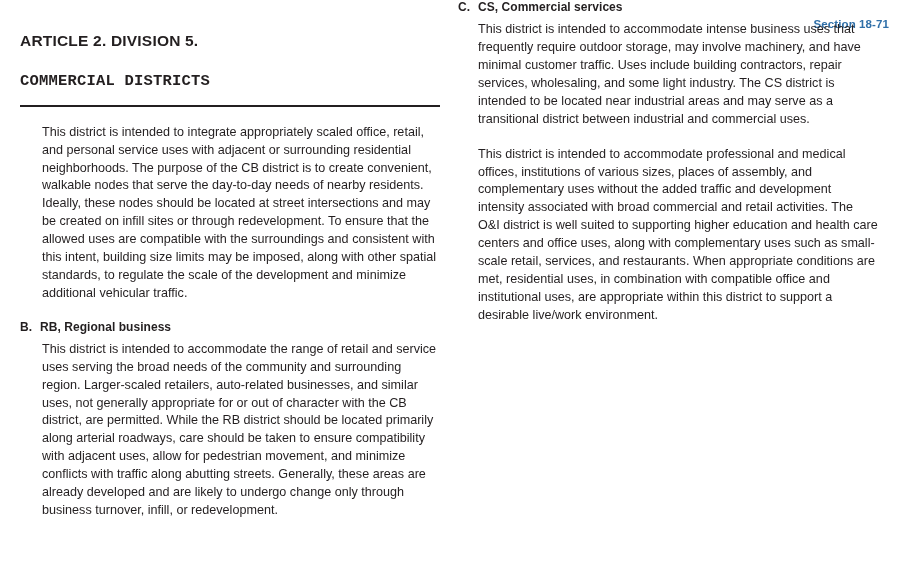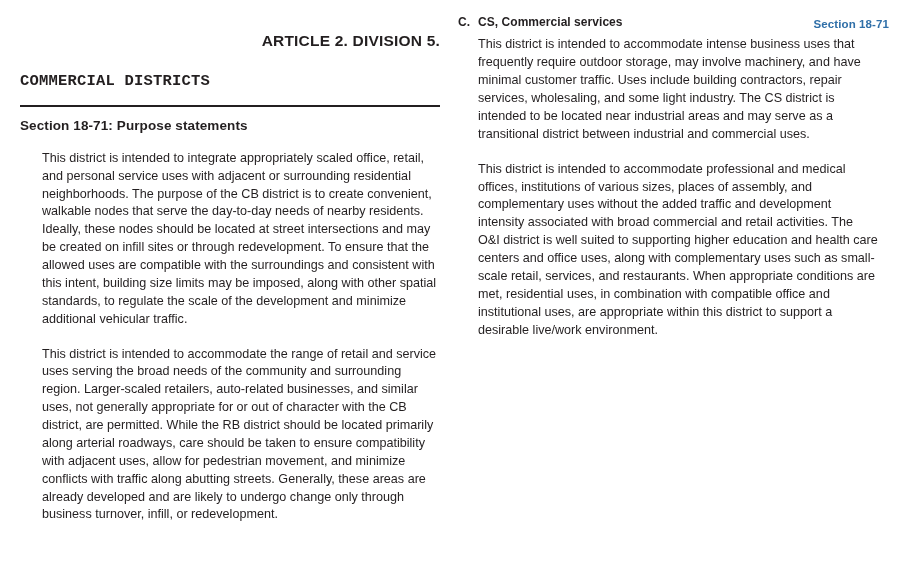--- a/index.html
+++ b/index.html
@@ -40,21 +40,20 @@
     font-weight: bold;
     color: #2f6fa8;
     letter-spacing: 0.1px;
   }
   .article-title {
     font-size: 15.5px;
     font-weight: bold;
     letter-spacing: 0.2px;
     margin: 31px 0 0 0;
     line-height: 1.25;
-    text-align: right;
   }
   .article-title2 {
     font-size: 15.5px;
     font-weight: bold;
     letter-spacing: 0.2px;
     margin: 22px 0 0 0;
     line-height: 1.25;
     font-family: Liberation Mono, monospace;
   }
   .rule {
@@ -83,48 +82,48 @@
     display: inline-block;
     width: 20px;
   }
   .item-body {
     font-size: 12.6px;
     line-height: 1.42;
     margin: 7px 0 0 22px;
     text-align: left;
   }
   .col-right .item:first-child {
-    margin-top: 15px;
+    margin-top: 0;
   }
   .col-right .rt-first {
     margin-top: 34px;
   }
   .col-right .item-body {
     margin-left: 20px;
     width: 400px;
   }
 </style>
 </head>
 <body>
 
 <div class="page">
 
   <div class="running-head">Section 18-71</div>
 
   <div class="col col-left">
     <h1 class="article-title">ARTICLE 2. DIVISION 5.</h1>
     <h1 class="article-title2">COMMERCIAL DISTRICTS</h1>
     <hr class="rule">
-    <h2 class="section-title">Section 18-71: Purpose statements</h2>
 
     <div class="item">
       <p class="item-body">This district is intended to integrate appropriately scaled office, retail, and personal service uses with adjacent or surrounding residential neighborhoods. The purpose of the CB district is to create convenient, walkable nodes that serve the day-to-day needs of nearby residents. Ideally, these nodes should be located at street intersections and may be created on infill sites or through redevelopment. To ensure that the allowed uses are compatible with the surroundings and consistent with this intent, building size limits may be imposed, along with other spatial standards, to regulate the scale of the development and minimize additional vehicular traffic.</p>
     </div>
 
     <div class="item">
+      <div class="item-head"><span class="item-letter">B.</span><span>RB, Regional business</span></div>
       <p class="item-body">This district is intended to accommodate the range of retail and service uses serving the broad needs of the community and surrounding region. Larger-scaled retailers, auto-related businesses, and similar uses, not generally appropriate for or out of character with the CB district, are permitted. While the RB district should be located primarily along arterial roadways, care should be taken to ensure compatibility with adjacent uses, allow for pedestrian movement, and minimize conflicts with traffic along abutting streets. Generally, these areas are already developed and are likely to undergo change only through business turnover, infill, or redevelopment.</p>
     </div>
   </div>
 
   <div class="col col-right">
     <div class="item rt-first">
       <div class="item-head"><span class="item-letter">C.</span><span>CS, Commercial services</span></div>
       <p class="item-body">This district is intended to accommodate intense business uses that frequently require outdoor storage, may involve machinery, and have minimal customer traffic. Uses include building contractors, repair services, wholesaling, and some light industry. The CS district is intended to be located near industrial areas and may serve as a transitional district between industrial and commercial uses.</p>
     </div>
 

